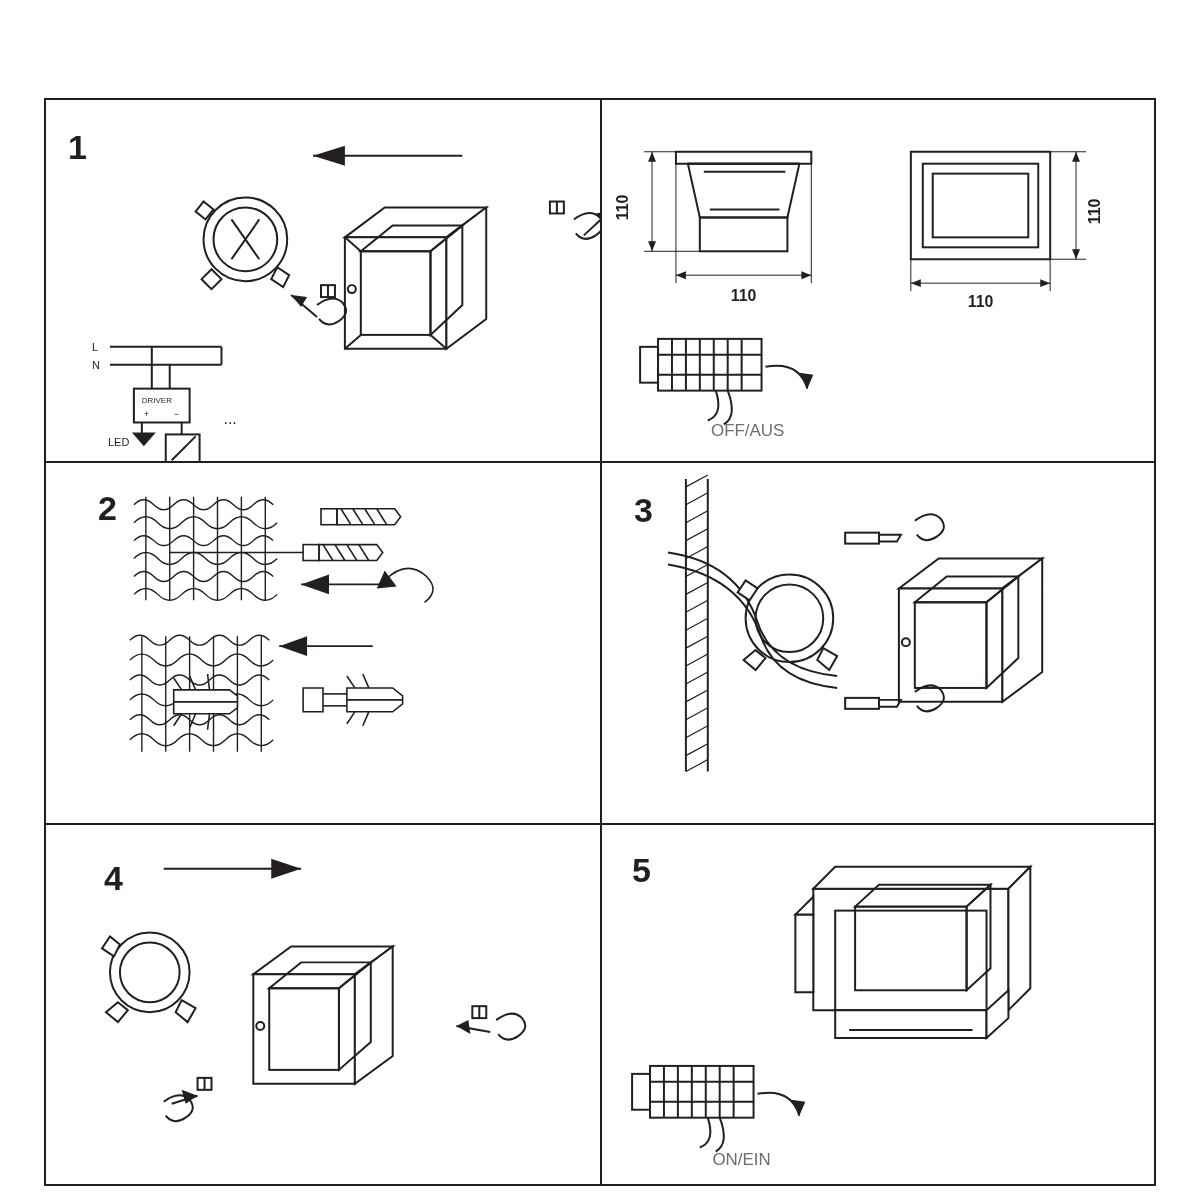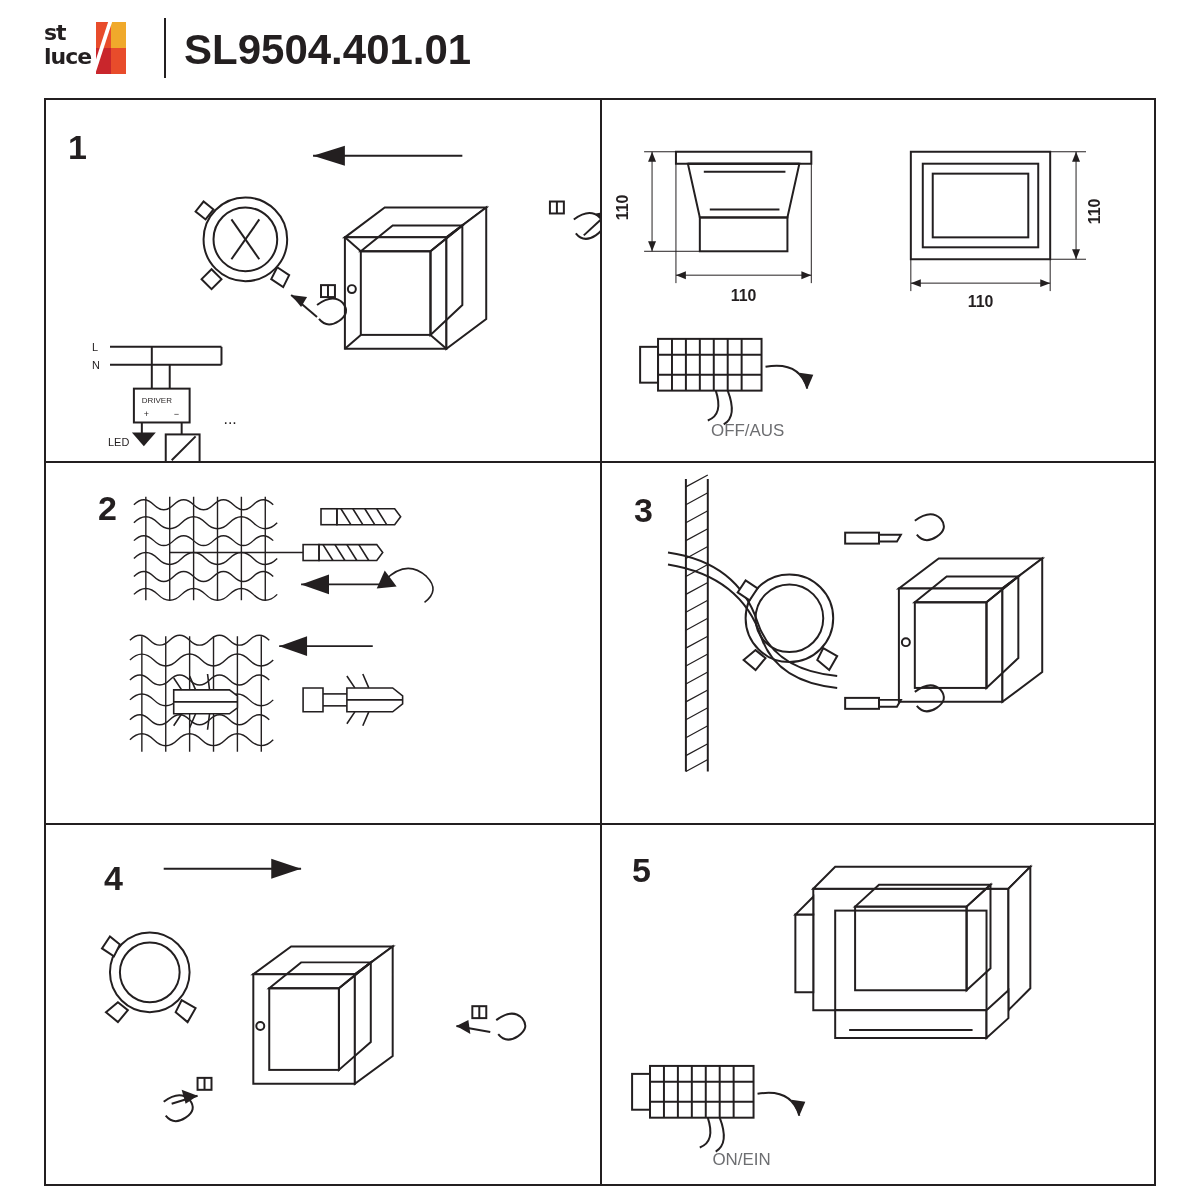--- a/index.html
+++ b/index.html
@@ -32,35 +32,20 @@
   .c5{left:0;top:66.66%;width:50%;height:33.34%;}
   .c6{left:50%;top:66.66%;width:50%;height:33.34%;}
   .num{position:absolute;font-size:34px;font-weight:bold;font-family:"Liberation Sans",sans-serif;}
   .svgfull{position:absolute;left:0;top:0;width:100%;height:100%;}
 </style>
 </head>
 <body>
 
 <div class="page">
 
-  <div class="header">
-    <div class="logo">
-      <div class="lt">st</div>
-      <div class="lb">luce</div>
-      <div class="sq">
-        <div class="a"></div>
-          <div class="b"></div>
-          <div class="c"></div>
-          <div class="d"></div>
-      </div>
-      <div class="slash"></div>
-    </div>
-    <div class="vline"></div>
-    <div class="title">SL9504.401.01</div>
-  </div>
 
   <div class="grid">
     <div class="vsep"></div>
     <div class="hsep" style="top:33.33%"></div>
     <div class="hsep" style="top:66.66%"></div>
 
     <div class="cell c1">
       <div class="num" style="left:22px;top:28px;">1</div>
       <svg class="svgfull" viewBox="0 0 556 363">
         <g fill="none" stroke="#231f20" stroke-width="2">

